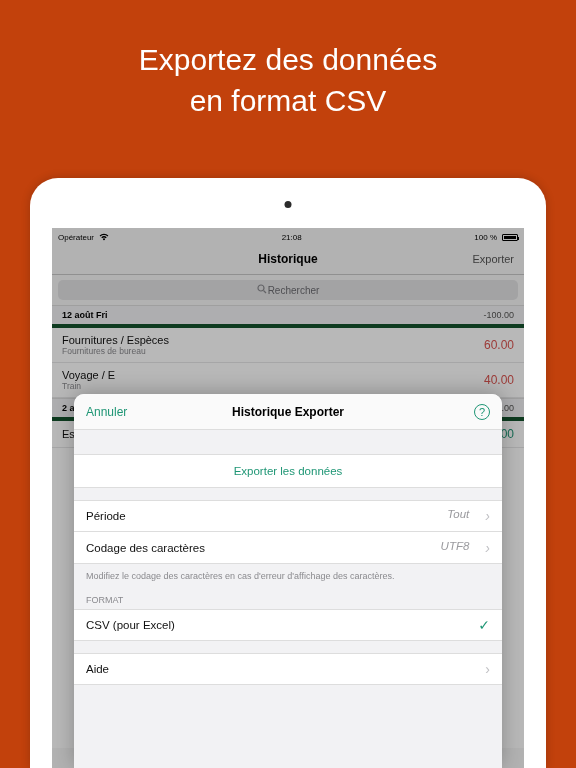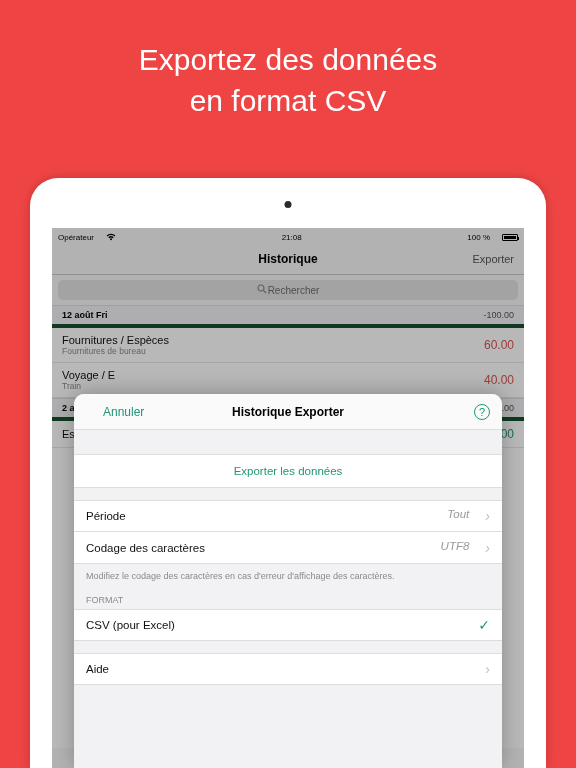--- a/index.html
+++ b/index.html
@@ -1,18 +1,18 @@
 <!DOCTYPE html>
 <html><head>
 <meta charset="utf-8">
 <style>
   * { box-sizing: border-box; margin: 0; padding: 0; }
   html, body { width: 576px; height: 768px; overflow: hidden; font-family: -apple-system, Helvetica, Arial, sans-serif; }
   .promo {
-    width: 576px; height: 768px; background: #ef4444; position: relative;
+    width: 576px; height: 768px; background: #c2410c; position: relative;
   }
   .promo-text {
     color: #fff; text-align: center; font-size: 30px; font-weight: 300;
     padding-top: 40px; line-height: 1.35;
   }
   .tablet {
     position: absolute; left: 30px; right: 30px; top: 178px; bottom: 0;
     background: #fff; border-radius: 28px 28px 0 0;
     box-shadow: 0 0 10px rgba(0,0,0,0.2);
   }
@@ -24,21 +24,21 @@
     position: absolute; top: 50px; left: 22px; right: 22px; bottom: 0;
     background: #f7f7f7; overflow: hidden;
   }
   
   .bg-app { position: absolute; inset: 0; }
   .dim-overlay { position: absolute; inset: 0; background: rgba(0,0,0,0.28); z-index: 5; pointer-events:none;}
   .status-bar {
     height: 15px; display: flex; align-items: center; justify-content: space-between;
     font-size: 8px; color: #000; padding: 4px 6px 0;
   }
-  .status-left, .status-right { display: flex; align-items: center; gap: 12px; }
+  .status-left, .status-right { display: flex; align-items: center; gap: 5px; }
   .nav-bar {
     height: 32px; display: flex; align-items: center; justify-content: center;
     position: relative; border-bottom: 1px solid #c8c8c8;
   }
   .nav-title { font-size: 12px; font-weight: 600; }
   .nav-right { position: absolute; right: 10px; font-size: 11px; color: #555; }
   .search {
     margin: 5px 6px; height: 20px; background: #e2e2e4; border-radius: 5px;
     display: flex; align-items: center; justify-content: center; gap: 1px;
     font-size: 10px; color: #6d6d72;
@@ -63,21 +63,21 @@
   .modal {
     position: absolute; z-index: 10; left: 22px; right: 22px; top: 166px; bottom: 0;
     background: #f2f2f4; border-radius: 10px 10px 0 0; box-shadow: 0 -2px 20px rgba(0,0,0,0.25);
     display: flex; flex-direction: column;
   }
   .modal-nav {
     height: 36px; display: flex; align-items: center; justify-content: center;
     position: relative; background: #fafafa; border-bottom: 1px solid #ddd;
     border-radius: 10px 10px 0 0;
   }
-  .modal-nav .cancel { position: absolute; left: 29px; color: #1f9675; font-size: 12px; }
+  .modal-nav .cancel { position: absolute; left: 12px; color: #1f9675; font-size: 12px; }
   .modal-nav .title  { font-size: 12px; font-weight: 600; }
   .modal-nav .help   { position: absolute; right: 12px; width: 16px; height: 16px;
     border: 1.5px solid #1f9675; color: #1f9675; border-radius: 50%;
     display: flex; align-items: center; justify-content: center; font-size: 11px; }
   .export-btn {
     height: 34px; background: #fff; border-top: 1px solid #ddd; border-bottom: 1px solid #ddd;
     display: flex; align-items: center; justify-content: center;
     color: #1f9675; font-size: 11.5px; margin-top: 24px;
   }
   .group { margin-top: 12px; }

